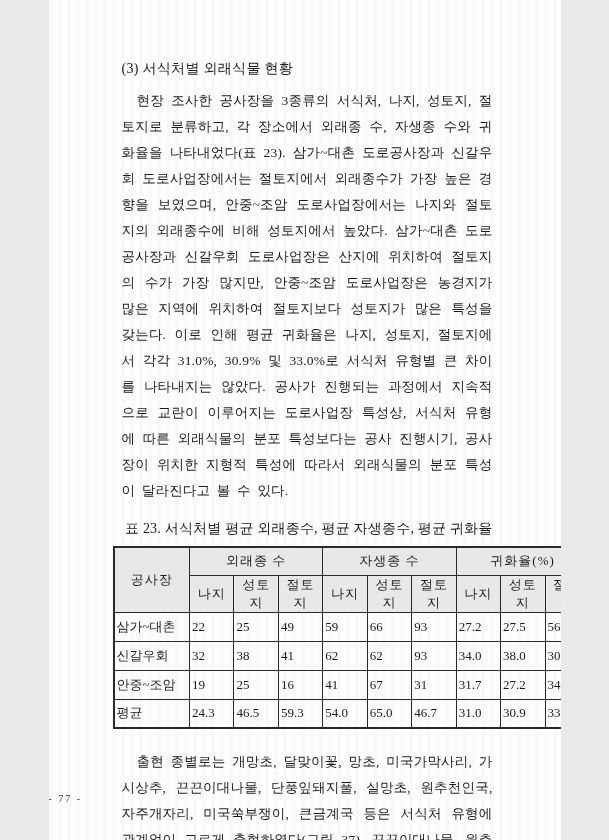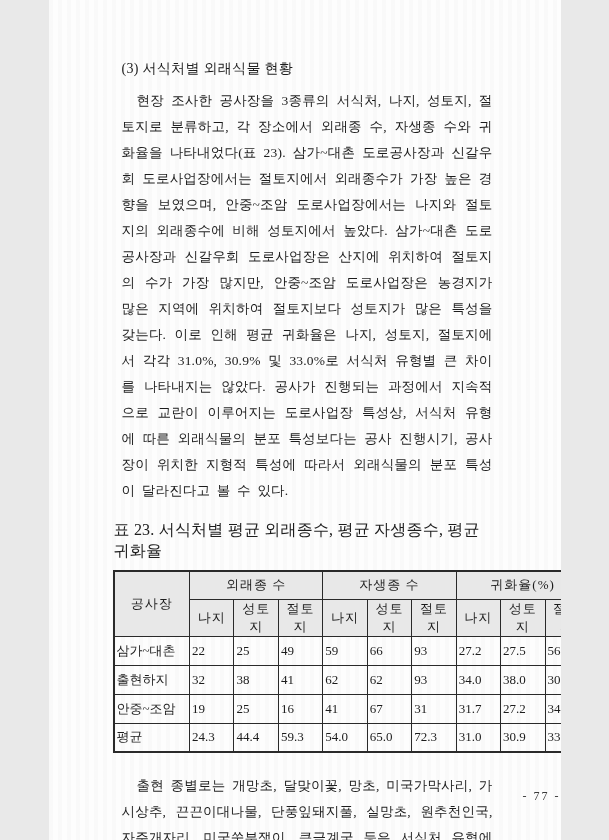--- a/index.html
+++ b/index.html
@@ -27,25 +27,26 @@
   }
   .para {
     font-size: 13.5px;
     line-height: 26px;
     text-align: justify;
     word-spacing: 3px;
     letter-spacing: 0.2px;
     text-indent: 15px;
   }
   .table-caption {
-    font-size: 16px;
+    font-size: 14px;
     letter-spacing: 0.2px;
     margin-top: 16px;
     margin-bottom: 8px;
     margin-left: -8px;
+    text-align: right;
   }
   table.data-table {
     border-collapse: collapse;
     table-layout: fixed;
     width: 478px;
     margin-left: -9px;
     font-size: 13px;
     border: 2px solid #2a2a2a;
   }
   table.data-table th, table.data-table td {
@@ -62,22 +63,22 @@
   table.data-table tbody td {
     height: 29px;
     background: transparent;
   }
   col.c-site { width: 76px; }
   .page-number {
     position: absolute;
     left: 0;
     right: 0;
     bottom: 36px;
-    text-align: right;
-    font-size: 12px;
+    text-align: left;
+    font-size: 10px;
     letter-spacing: 2px;
     color: #3a3a3a;
   }
   .spacer-after-table { height: 20px; }
 </style>
 </head>
 <body>
 
 <div class="page">
 
@@ -126,21 +127,21 @@
         <td>25</td>
         <td>49</td>
         <td>59</td>
         <td>66</td>
         <td>93</td>
         <td>27.2</td>
         <td>27.5</td>
         <td>56.6</td>
       </tr>
       <tr>
-        <td>출현하지</td>
+        <td>신갈우회</td>
         <td>32</td>
         <td>38</td>
         <td>41</td>
         <td>62</td>
         <td>62</td>
         <td>93</td>
         <td>34.0</td>
         <td>38.0</td>
         <td>30.6</td>
       </tr>
@@ -152,25 +153,25 @@
         <td>41</td>
         <td>67</td>
         <td>31</td>
         <td>31.7</td>
         <td>27.2</td>
         <td>34.0</td>
       </tr>
       <tr>
         <td>평균</td>
         <td>24.3</td>
-        <td>44.4</td>
+        <td>46.5</td>
         <td>59.3</td>
         <td>54.0</td>
         <td>65.0</td>
-        <td>72.3</td>
+        <td>46.7</td>
         <td>31.0</td>
         <td>30.9</td>
         <td>33.0</td>
       </tr>
     </tbody>
   </table>
 
   <div class="spacer-after-table"></div>
 
   <p class="para">출현 종별로는 개망초, 달맞이꽃, 망초, 미국가막사리, 가시상추, 끈끈이대나물, 단풍잎돼지풀, 실망초, 원추천인국, 자주개자리, 미국쑥부쟁이, 큰금계국 등은 서식처 유형에 관계없이 고르게 출현하였다(그림 37). 끈끈이대나물, 원추천인국, 자주개자리, 큰금계국 등은 절토사면에 씨드스프레이로 주로 시공되는 종이지만 시공 후 종자가 퍼지면서 나지나 성토사면에서도 출현하는 것으로 판단된다. 다만 이들 종의 밀도는 절토지에서 씨드스프레이로 인해 월등하게 높게 관찰되었다. 큰김의털은 주로 절토지에서 출현하였고, 둥근잎유홍초는 성토지에서 주로 관찰되었으며, 뚱딴지, 붉은서나물, 수레국화는 나지에서 거의 출현하지 않았다.</p>

